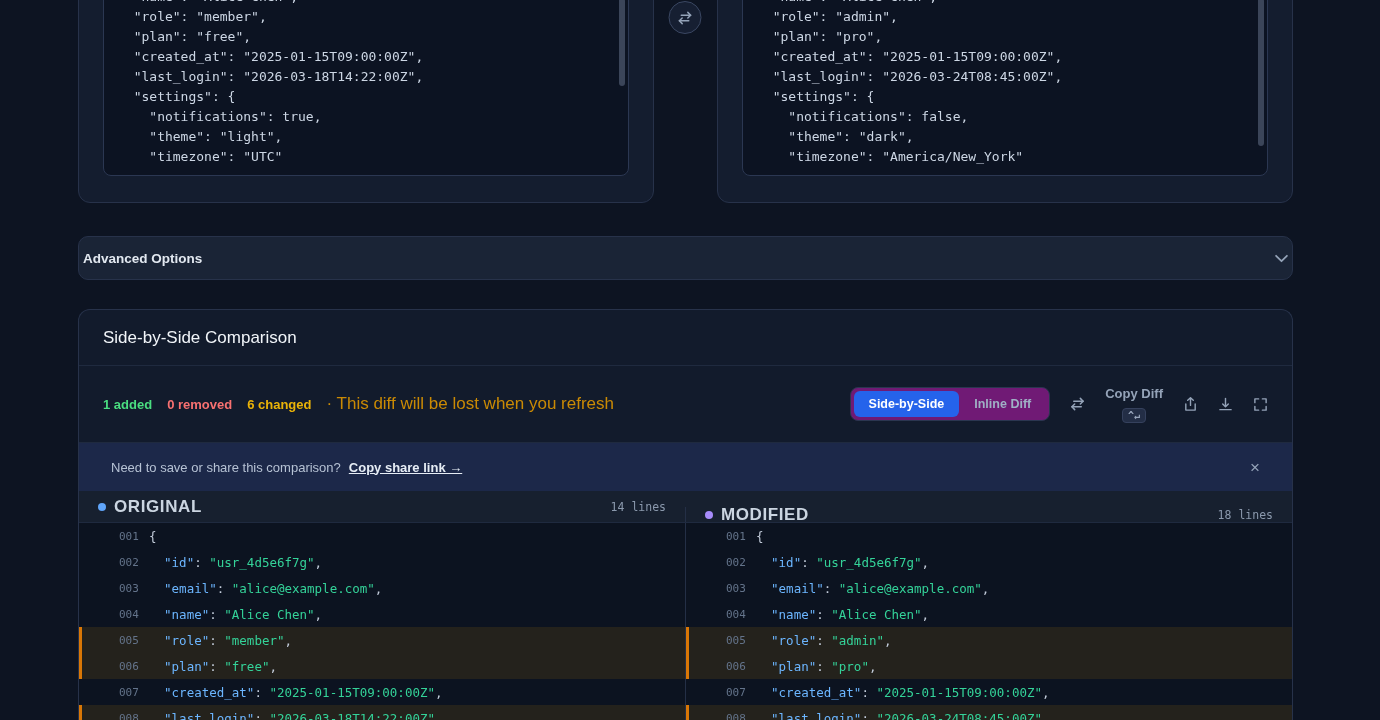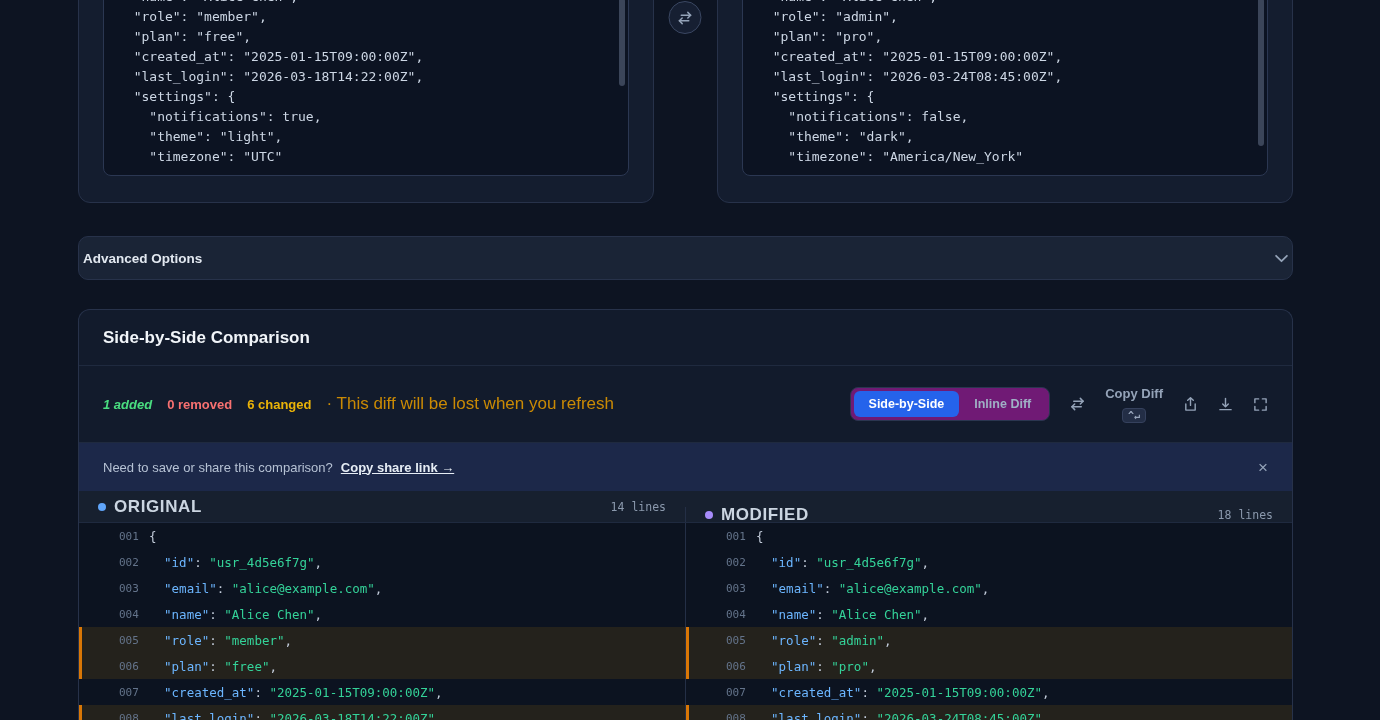--- a/index.html
+++ b/index.html
@@ -91,30 +91,30 @@
     border-bottom:none;
     border-radius:12px 12px 0 0;
     overflow:hidden;
   }
   .card-title-row {
     height:56px;
     display:flex; align-items:center;
     padding:0 24px;
     border-bottom:1px solid #1f2a3f;
   }
-  .card-title { font-size:17px; font-weight:700; color:#f1f5f9; }
+  .card-title { font-size:17px; font-weight:400; color:#f1f5f9; }
 
   .toolbar {
     height:77px;
     display:flex; align-items:center; justify-content:space-between;
     padding:0 24px;
     border-bottom:1px solid #1f2a3f;
   }
   .stats { display:flex; align-items:center; gap:15px; font-size:13px; font-weight:700; white-space:nowrap; }
-  .stat-added   { color:#4ade80;font-style:italic; }
+  .stat-added   { color:#4ade80; }
   .stat-removed { color:#f87171; }
   .stat-changed { color:#eab308; }
   .stat-note    { color:#ca8a04; font-weight:400; font-size:17px; }
 
   .controls { display:flex; align-items:center; gap:20px; }
   .toggle-group {
     display:flex;
     background:#701a75;
     border:1px solid #2b3650;
     border-radius:8px;
@@ -150,21 +150,21 @@
     font-size:10px;
     padding:1px 5px;
     color:#9aa8bd;
   }
 
   .banner {
     height:48px;
     background:#1c2849;
     display:flex; align-items:center;
     gap:8px;
-    padding:0 24px;
+    padding:0 32px;
     font-size:13px;
     color:#b6c2d4;
   }
   .banner-link { color:#e6edf5; font-weight:700; text-decoration:underline; cursor:pointer; }
   .banner-close {
     margin-left:auto;
     background:none; border:none;
     color:#94a3b8; font-size:17px; line-height:1;
     cursor:pointer;
   }

